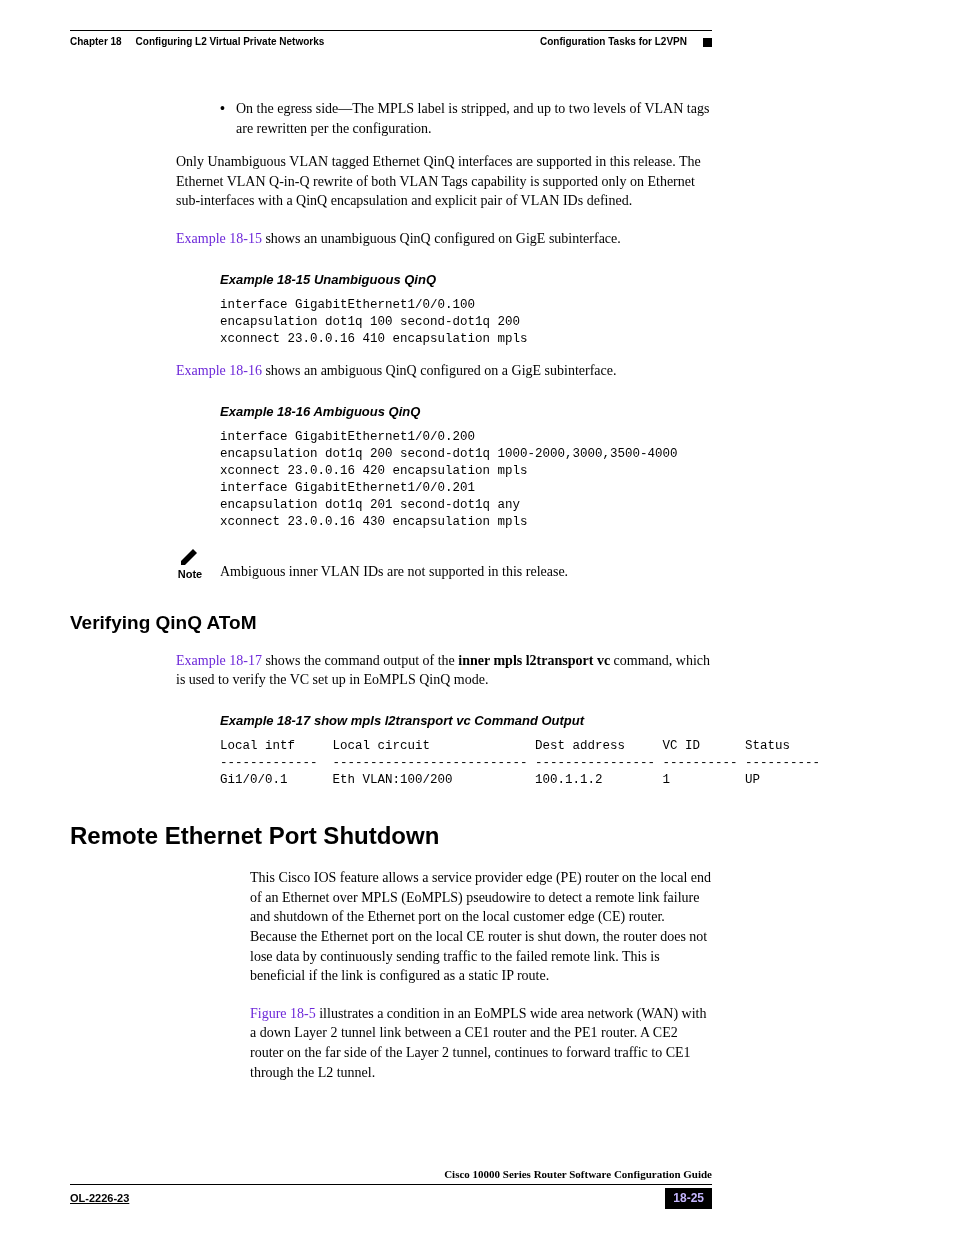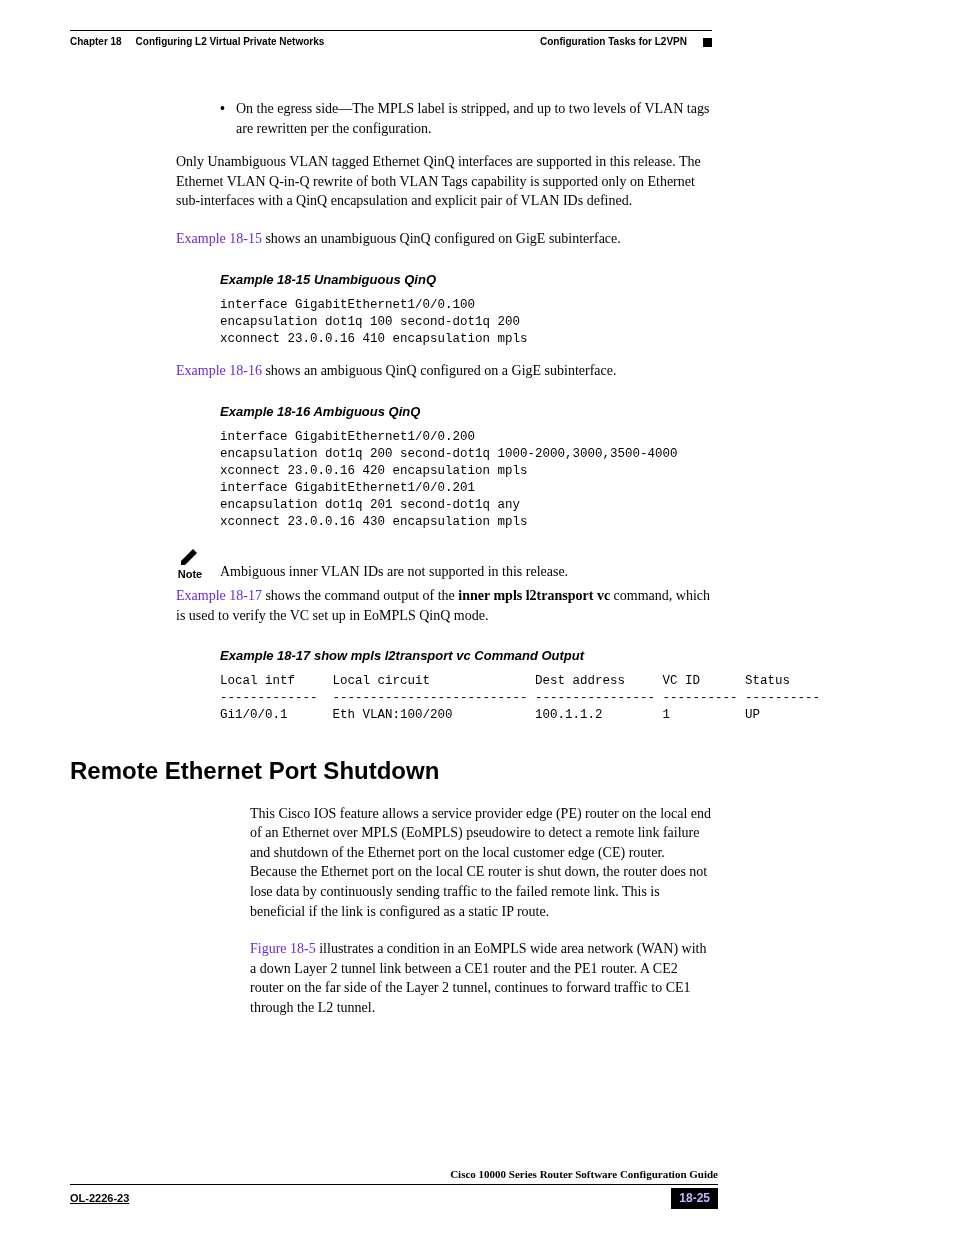--- a/index.html
+++ b/index.html
@@ -98,21 +98,21 @@
   }
   .note-text {
     flex:1;
     padding-left: 10px;
     font-size: 14px;
     padding-top: 18px;
   }
   .bold { font-weight: bold; }
   .footer {
     position:absolute;
-    left:70px; right:64px; bottom:26px;
+    left:70px; right:70px; bottom:26px;
   }
   .footer-line { border-top:1px solid #000; margin-bottom:3px; }
   .footer-row {
     display:flex;
     justify-content: space-between;
     align-items:center;
     font-family: Arial, Helvetica, sans-serif;
     text-decoration: underline;
   }
   .footer-guide {
@@ -179,20 +179,21 @@
     <div class="note-icon">
       <svg width="22" height="18" viewBox="0 0 22 18">
         <path d="M2 14 L14 2 L18 6 L6 18 L2 18 Z" fill="#000"></path>
         <path d="M2 14 L6 18 L2 18 Z" fill="#000"></path>
       </svg>
       <span class="note-label">Note</span>
     </div>
     <div class="note-text">Ambiguous inner VLAN IDs are not supported in this release.</div>
   </div>
 
+  <h2 class="section">Verifying QinQ AToM</h2>
 
   <div class="para">
     <span class="link">Example 18-17</span><span> shows the command output of the </span><span class="bold">inner mpls l2transport vc</span><span> command, which is used to verify the VC set up in EoMPLS QinQ mode.</span>
   </div>
 
   <div class="example-title">Example 18-17 show mpls l2transport vc Command Output</div>
   <pre class="code">Local intf     Local circuit              Dest address     VC ID      Status
 -------------  -------------------------- ---------------- ---------- ----------
 Gi1/0/0.1      Eth VLAN:100/200           100.1.1.2        1          UP</pre>
 

